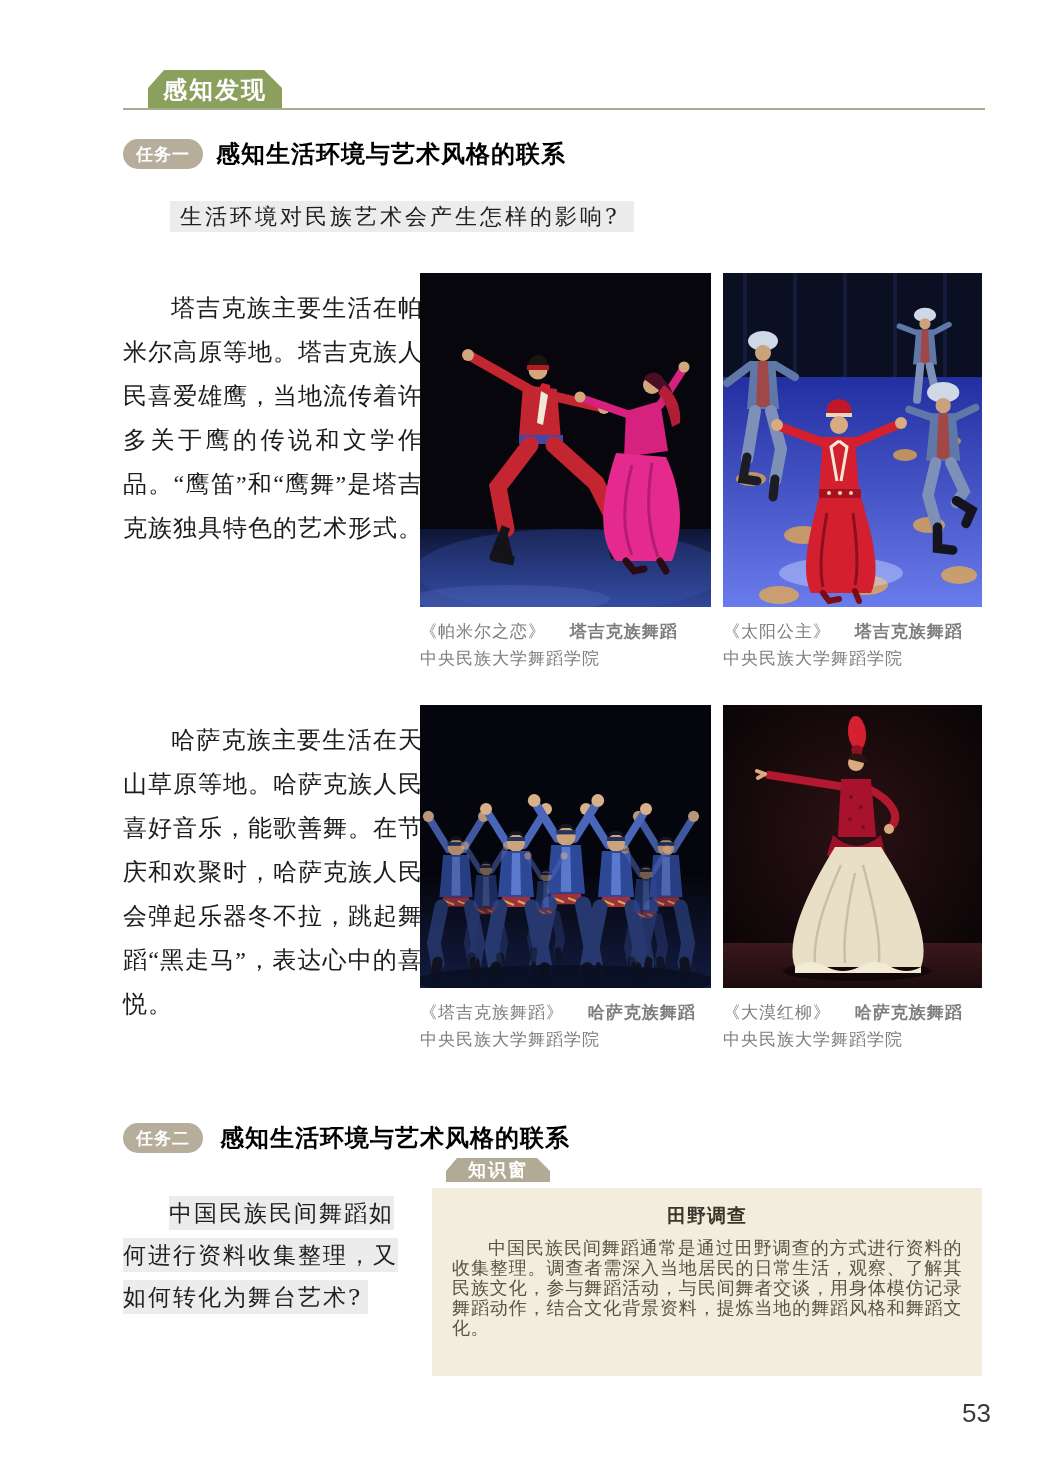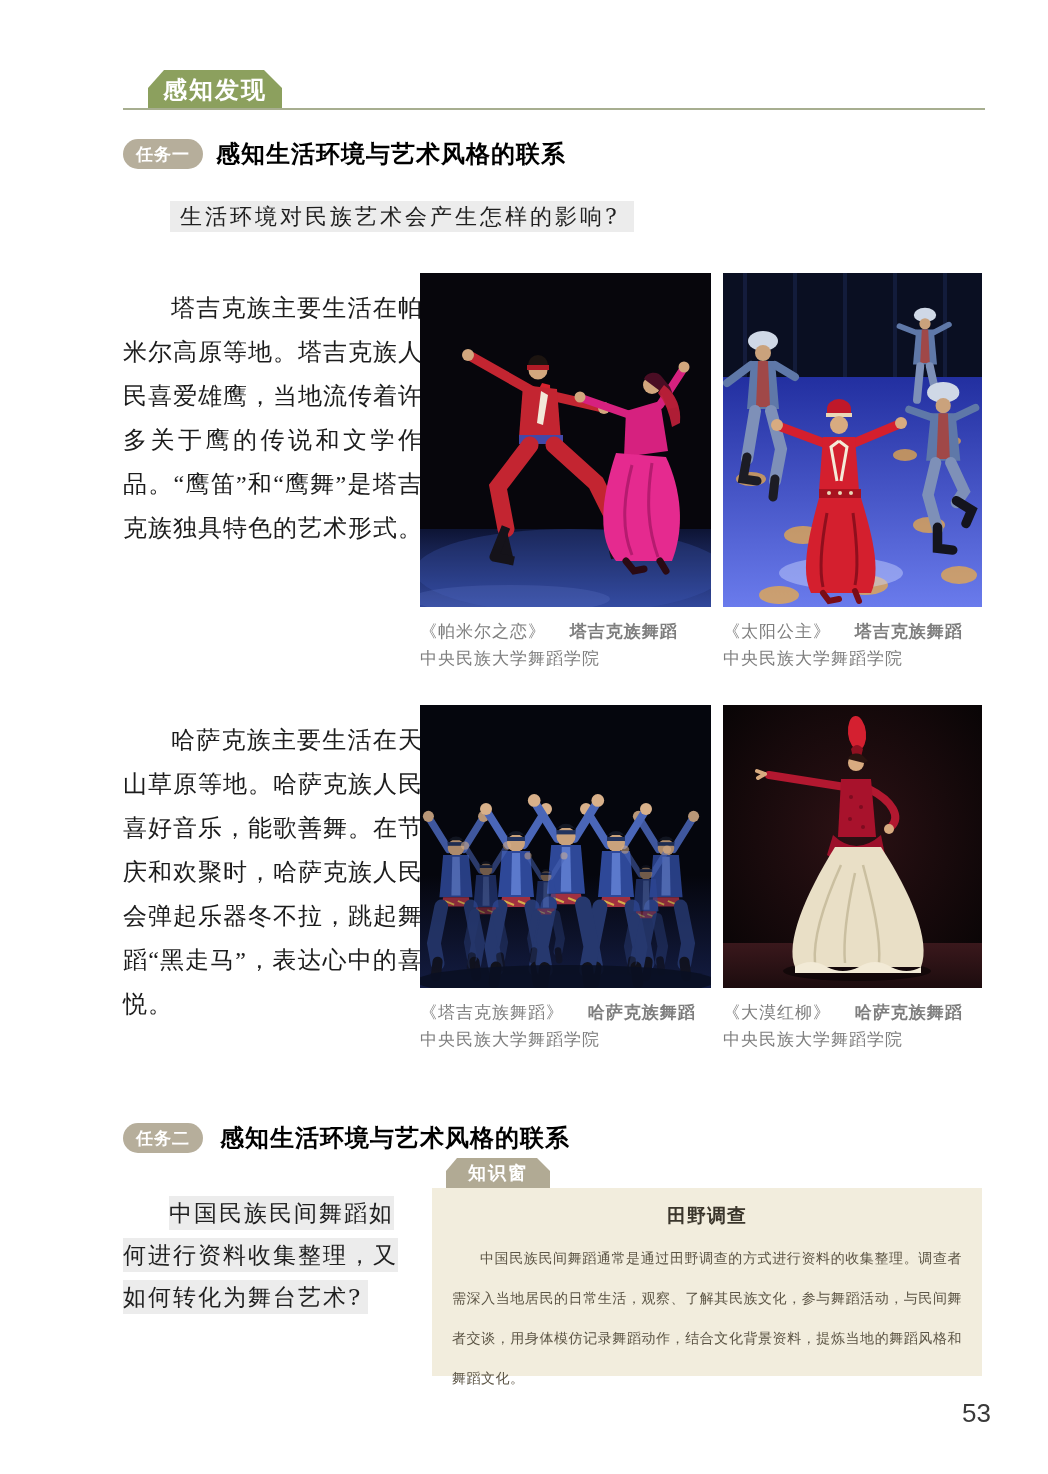--- a/index.html
+++ b/index.html
@@ -45,27 +45,27 @@
   .ph-wide{width:291px;height:334px;}
   .ph-narrow{width:259px;height:334px;}
   .ph-wide2{width:291px;height:283px;}
   .ph-narrow2{width:259px;height:283px;}
   .photo svg{display:block;width:100%;height:100%;}
   figcaption{margin-top:11px;font-size:17px;color:#7e7e7e;line-height:27px;letter-spacing:1px;}
   figcaption .genre{margin-left:1.4em;font-weight:bold;}
 
   
   .kbox{position:absolute;left:432px;top:1188px;width:550px;height:188px;background:#f2eddd;}
-  .ktab{position:absolute;left:14px;top:-30px;width:104px;height:30px;background:#b1aa94;
+  .ktab{position:absolute;left:14px;top:-30px;width:104px;height:24px;background:#b1aa94;
       color:#fff;font-size:18px;font-weight:bold;display:flex;align-items:center;
       justify-content:center;letter-spacing:2px;
       clip-path:polygon(11px 0, calc(100% - 13px) 0, 100% 13px, 100% 100%, 0 100%, 0 13px);}
   .ktitle{margin-top:15px;text-align:center;font-size:19px;font-weight:bold;color:#3b362c;
       letter-spacing:1px;}
-  .kbody{margin:9px 20px 0 20px;font-size:14px;line-height:40px;color:#5b5444;
+  .kbody{margin:9px 20px 0 20px;font-size:18px;line-height:20px;color:#5b5444;
       text-align:justify;text-indent:2em;letter-spacing:0.5px;}
 
   .page-number{position:absolute;left:962px;top:1398px;font-size:26px;color:#3a3a3a;}
 </style>
 </head>
 <body>
 
 <div class="page">
 
   <div class="section-tab">

